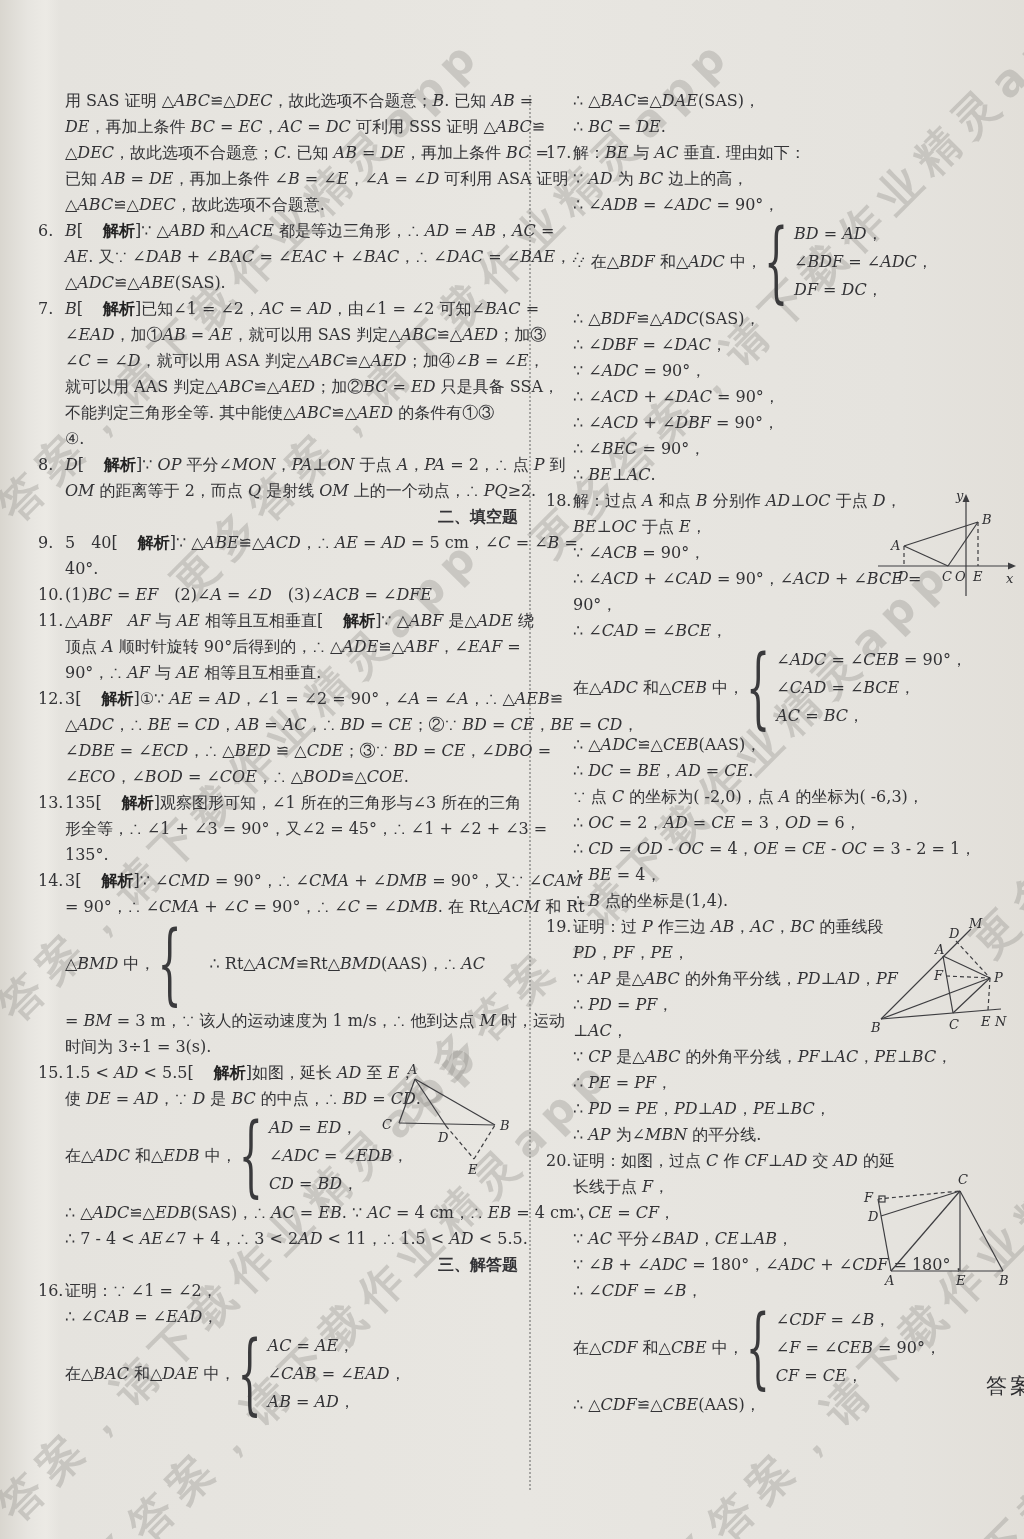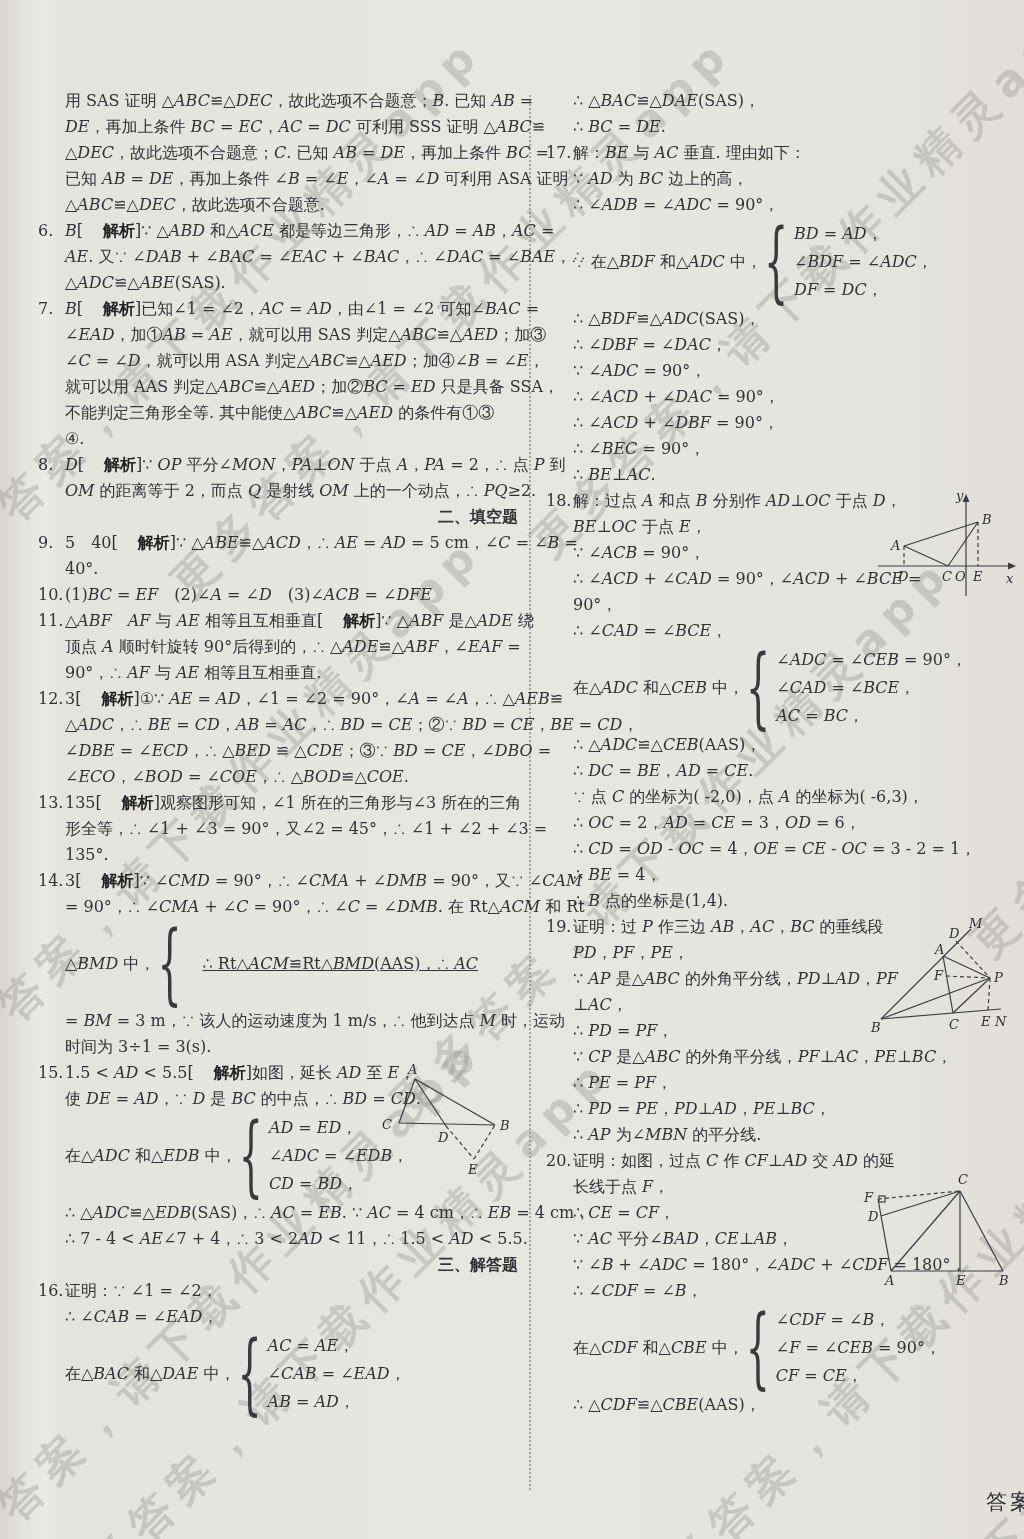--- a/index.html
+++ b/index.html
@@ -30,27 +30,27 @@
   i{font-style:italic;}
   b{font-weight:700; color:#222;margin-left:20px;}
   .brow{display:flex; align-items:center; height:88px;}
   .blead{white-space:nowrap;text-align:center;}
   .brace{
     font-family:"DejaVu Serif",serif; font-size:38px; font-weight:400;
     display:inline-block; transform:scaleY(2.3); margin:0 6px 0 2px; color:#3a3a3c;
   }
   .bconds{display:flex; flex-direction:column; justify-content:center;}
   .bconds .tl{height:28px; line-height:28px;}
-  .btail{white-space:nowrap; margin-left:15px;text-decoration:underline;}
+  .btail{white-space:nowrap; margin-left:22px;}
   .fig{position:absolute; right:0; z-index:4;}
   .fig line, .fig path, .fig rect{stroke:#3d3d40; stroke-width:1.2; fill:none;}
   .fig .dash{stroke-dasharray:4 3;}
   .fig .arrow{fill:#3d3d40; stroke:none;}
   .fig text{font-family:"DejaVu Serif",serif; font-style:italic; font-size:13px; fill:#2f2f32; stroke:none;}
-  .footer{position:absolute; left:986px; top:1488px; width:38px; overflow:hidden;
+  .footer{position:absolute; left:986px; top:1372px; width:38px; overflow:hidden;
     font-size:21px; letter-spacing:3px; color:#2d2d30; z-index:3; white-space:nowrap;}
 </style>
 </head>
 <body>
 <div class="page">
 
 <span class="wm" style="left:-70px;top:560px">更多答案，请下载作业精灵app</span>
 <span class="wm" style="left:180px;top:560px">更多答案，请下载作业精灵app</span>
 <span class="wm" style="left:540px;top:520px">更多答案，请下载作业精灵app</span>
 <span class="wm" style="left:-70px;top:1060px">更多答案，请下载作业精灵app</span>
@@ -325,22 +325,22 @@
       <text x="141" y="66">P</text>
       <text x="18" y="116">B</text>
       <text x="96" y="113">C</text>
       <text x="128" y="110">E</text>
       <text x="142" y="110">N</text>
     </svg>
     <div>
           <div class="tl m">证明：过 <i>P</i> 作三边 <i>AB</i>，<i>AC</i>，<i>BC</i> 的垂线段</div>
           <div class="tl m"><i>PD</i>，<i>PF</i>，<i>PE</i>，</div>
           <div class="tl m">∵ <i>AP</i> 是△<i>ABC</i> 的外角平分线，<i>PD</i>⊥<i>AD</i>，<i>PF</i></div>
+          <div class="tl m">∴ <i>PD</i> = <i>PF</i>，</div>
           <div class="tl m">⊥<i>AC</i>，</div>
-          <div class="tl m">∴ <i>PD</i> = <i>PF</i>，</div>
           <div class="tl m">∵ <i>CP</i> 是△<i>ABC</i> 的外角平分线，<i>PF</i>⊥<i>AC</i>，<i>PE</i>⊥<i>BC</i>，</div>
           <div class="tl m">∴ <i>PE</i> = <i>PF</i>，</div>
           <div class="tl m">∴ <i>PD</i> = <i>PE</i>，<i>PD</i>⊥<i>AD</i>，<i>PE</i>⊥<i>BC</i>，</div>
           <div class="tl m">∴ <i>AP</i> 为∠<i>MBN</i> 的平分线.</div>
         </div>
   </div>
 
   <div class="blk">
     <span class="num m">20.</span>
     <svg class="fig" style="top:6px" width="160" height="138" viewBox="0 0 160 138">

